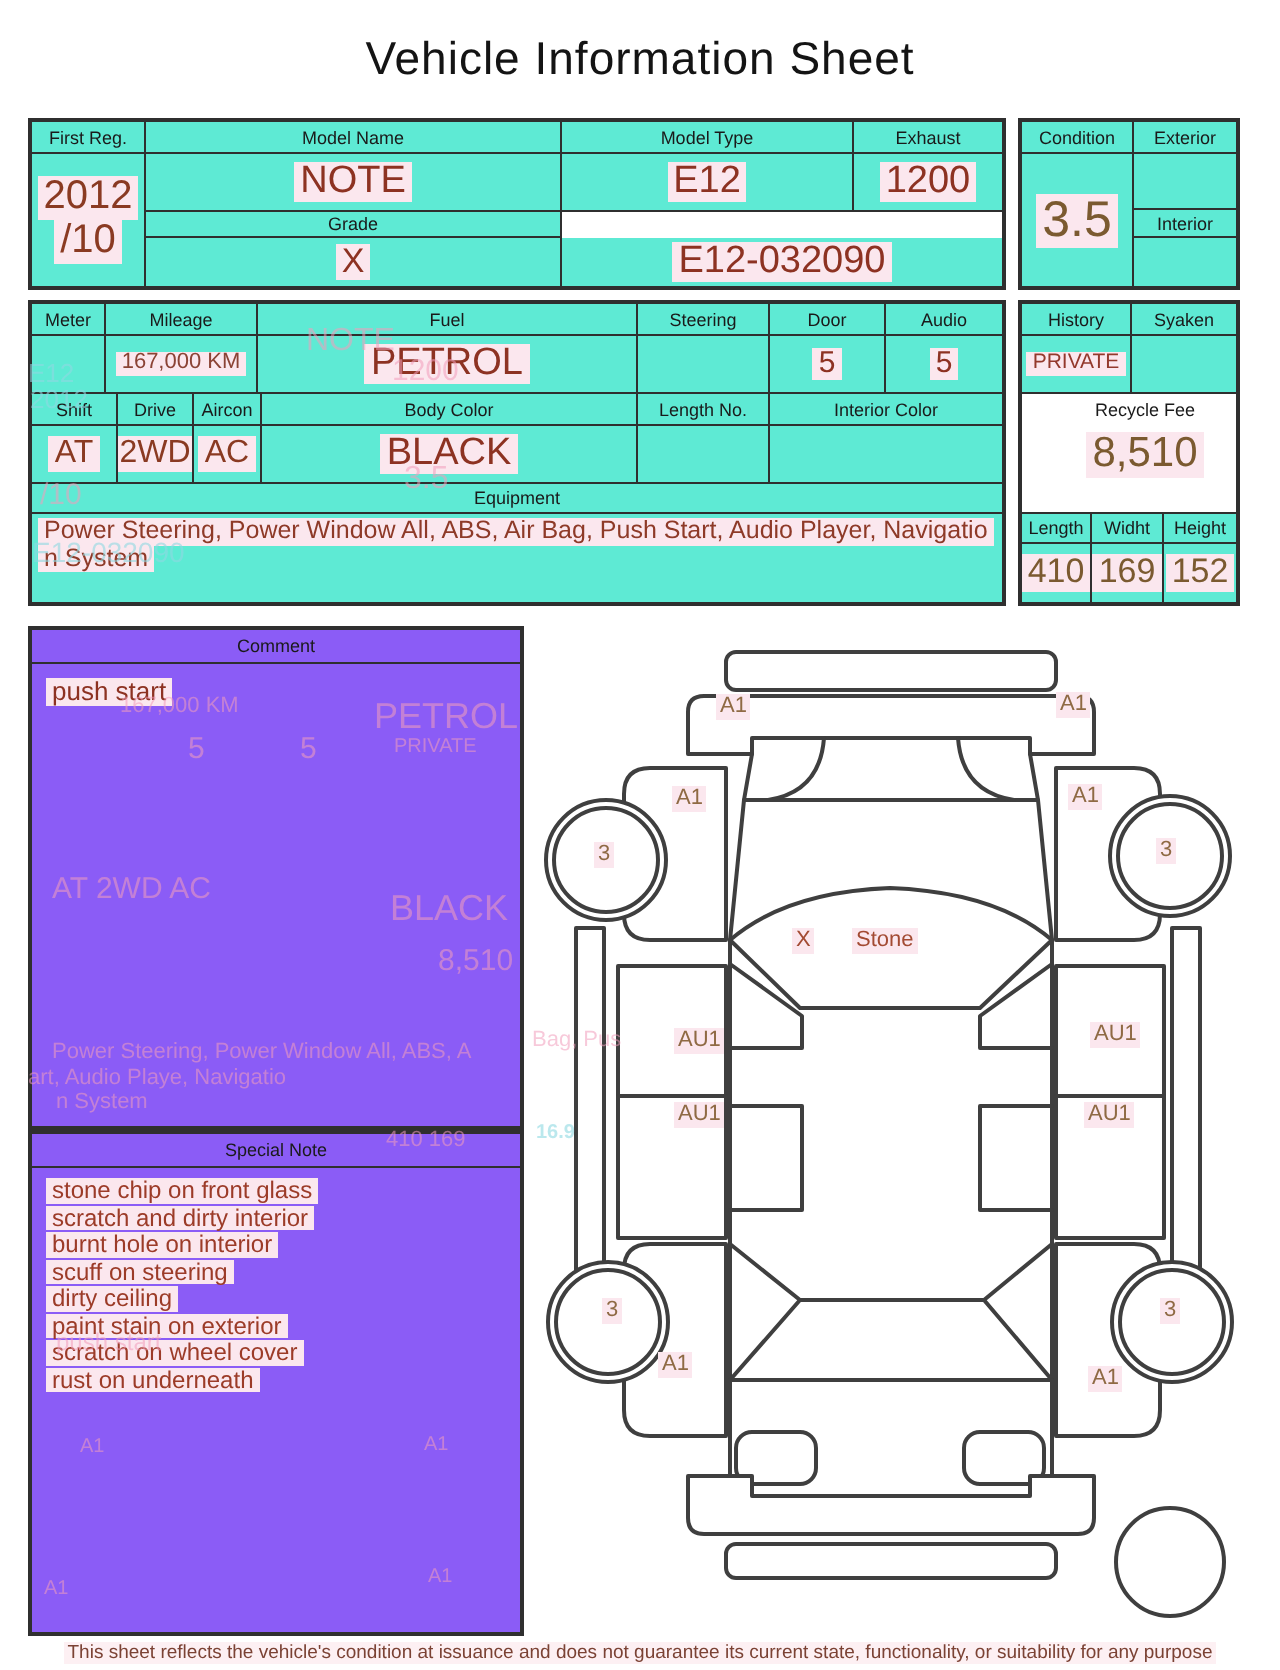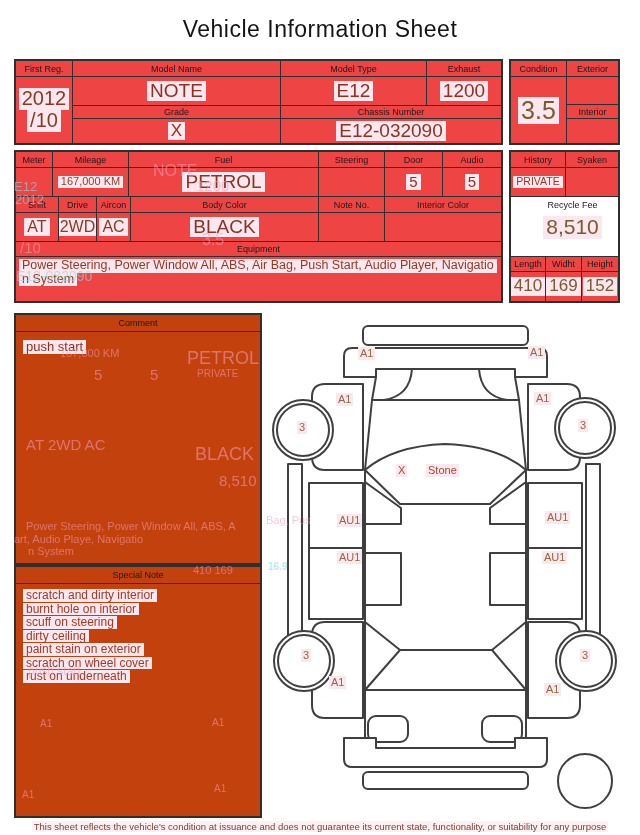--- a/index.html
+++ b/index.html
@@ -4,34 +4,34 @@
 <style>
   html,body{margin:0;padding:0;background:#fff;}
   .sheet{position:relative;width:640px;height:835px;background:#fff;overflow:hidden;
          font-family:"Liberation Sans",sans-serif;color:#1a1a1a;}
   .title{position:absolute;left:0;top:16px;width:640px;text-align:center;
          font-size:23px;letter-spacing:.5px;color:#141414;}
   
   .grid{position:absolute;border:2px solid #2f2f2f;background:#fff;}
   .g{display:grid;}
   .c{border-right:1px solid #2f2f2f;border-bottom:1px solid #2f2f2f;display:flex;
-     align-items:center;justify-content:center;overflow:hidden;background:#ef4444;}
+     align-items:center;justify-content:center;overflow:hidden;background:#5eead4;}
   .nr{border-right:none;} .nb{border-bottom:none;}
   .h{font-size:9px;color:#1a1a1a;}
   .hl{background:#fbe7ee;padding:0 3px;line-height:1.08;display:inline-block;}
   .red{color:#8d3222;} .brn{color:#7b5a30;} .drd{color:#8a3a22;}
   .f19{font-size:19px;} .f16{font-size:16px;} .f15{font-size:15px;}
   .f25{font-size:25px;} .f21{font-size:21px;} .f17{font-size:17px;}
   .f11{font-size:11px;color:#8b4335;} .f10{font-size:10.5px;color:#93392c;}
   .equip{align-items:flex-start;justify-content:flex-start;flex-direction:column;
          padding:2px 3px;font-size:12.5px;color:#8e3a28;white-space:nowrap;}
   .fr{flex-direction:column;font-size:20px;line-height:1.0;color:#8a3a22;}
   .recy{display:flex;flex-direction:column;align-items:center;border-bottom:1px solid #2f2f2f;background:#fff;}
   
-  .nbox{position:absolute;border:2px solid #2f2f2f;background:#c2410c;}
+  .nbox{position:absolute;border:2px solid #2f2f2f;background:#8b5cf6;}
   .nbox .bh{height:16px;border-bottom:1px solid #2f2f2f;display:flex;align-items:center;justify-content:center;font-size:9px;}
   .nbox .bb{padding:5px 7px;}
   .note-line{font-size:12px;line-height:13.5px;color:#9c3b28;}
   .footer{position:absolute;left:0;top:821px;width:640px;text-align:center;
           font-size:9.5px;color:#7b4234;}
   .footer span{background:#fdf0f3;padding:0 2px;}
   
   .dlabel{position:absolute;font-size:11px;color:#8f6a44;background:#fbe7ee;
           padding:0 2px;line-height:13px;white-space:nowrap;}
   .dlabel.xs{color:#a34b33;}
@@ -60,21 +60,20 @@
     <div class="c">
         <span class="hl red f19">NOTE</span>
       </div>
     <div class="c">
         <span class="hl red f19">E12</span>
       </div>
     <div class="c nr">
         <span class="hl red f19">1200</span>
       </div>
     <div class="c h" style="grid-row:3;grid-column:2;">Grade</div>
-    <div class="c h nr" style="grid-row:3;grid-column:3/5;">Chassis Number</div>
     <div class="c nb" style="grid-row:4;grid-column:2;">
         <span class="hl red f17">X</span>
       </div>
     <div class="c nr nb" style="grid-row:4;grid-column:3/5;">
         <span class="hl red f19">E12-032090</span>
       </div>
   </div>
 
   <div class="grid g" style="left:509px;top:59px;width:107px;height:82px;grid-template-columns:56px 51px;grid-template-rows:16px 28px 14px 24px;">
     <div class="c h">Condition</div>
@@ -108,21 +107,21 @@
         </div>
       <div class="c nr">
           <span class="hl red f15">5</span>
         </div>
     </div>
     <div class="g" style="grid-template-columns:43px 38px 34px 188px 66px 116px;grid-template-rows:16px 29px;">
       <div class="c h">Shift</div>
       <div class="c h">Drive</div>
       <div class="c h">Aircon</div>
       <div class="c h">Body Color</div>
-      <div class="c h">Note No.</div>
+      <div class="c h">Length No.</div>
       <div class="c h nr">Interior Color</div>
       <div class="c">
           <span class="hl drd f16">AT</span>
         </div>
       <div class="c">
           <span class="hl drd f16">2WD</span>
         </div>
       <div class="c">
           <span class="hl drd f16">AC</span>
         </div>
@@ -173,20 +172,21 @@
   <div class="nbox" style="left:14px;top:313px;width:244px;height:248px;">
     <div class="bh">Comment</div>
     <div class="bb">
       <span class="hl red" style="font-size:13px;">push start</span>
     </div>
   </div>
 
   <div class="nbox" style="left:14px;top:565px;width:244px;height:249px;">
     <div class="bh">Special Note</div>
     <div class="bb">
+      <div class="note-line"><span class="hl">stone chip on front glass</span></div>
       <div class="note-line"><span class="hl">scratch and dirty interior</span></div>
       <div class="note-line"><span class="hl">burnt hole on interior</span></div>
       <div class="note-line"><span class="hl">scuff on steering</span></div>
       <div class="note-line"><span class="hl">dirty ceiling</span></div>
       <div class="note-line"><span class="hl">paint stain on exterior</span></div>
       <div class="note-line"><span class="hl">scratch on wheel cover</span></div>
       <div class="note-line"><span class="hl">rust on underneath</span></div>
     </div>
   </div>
 

